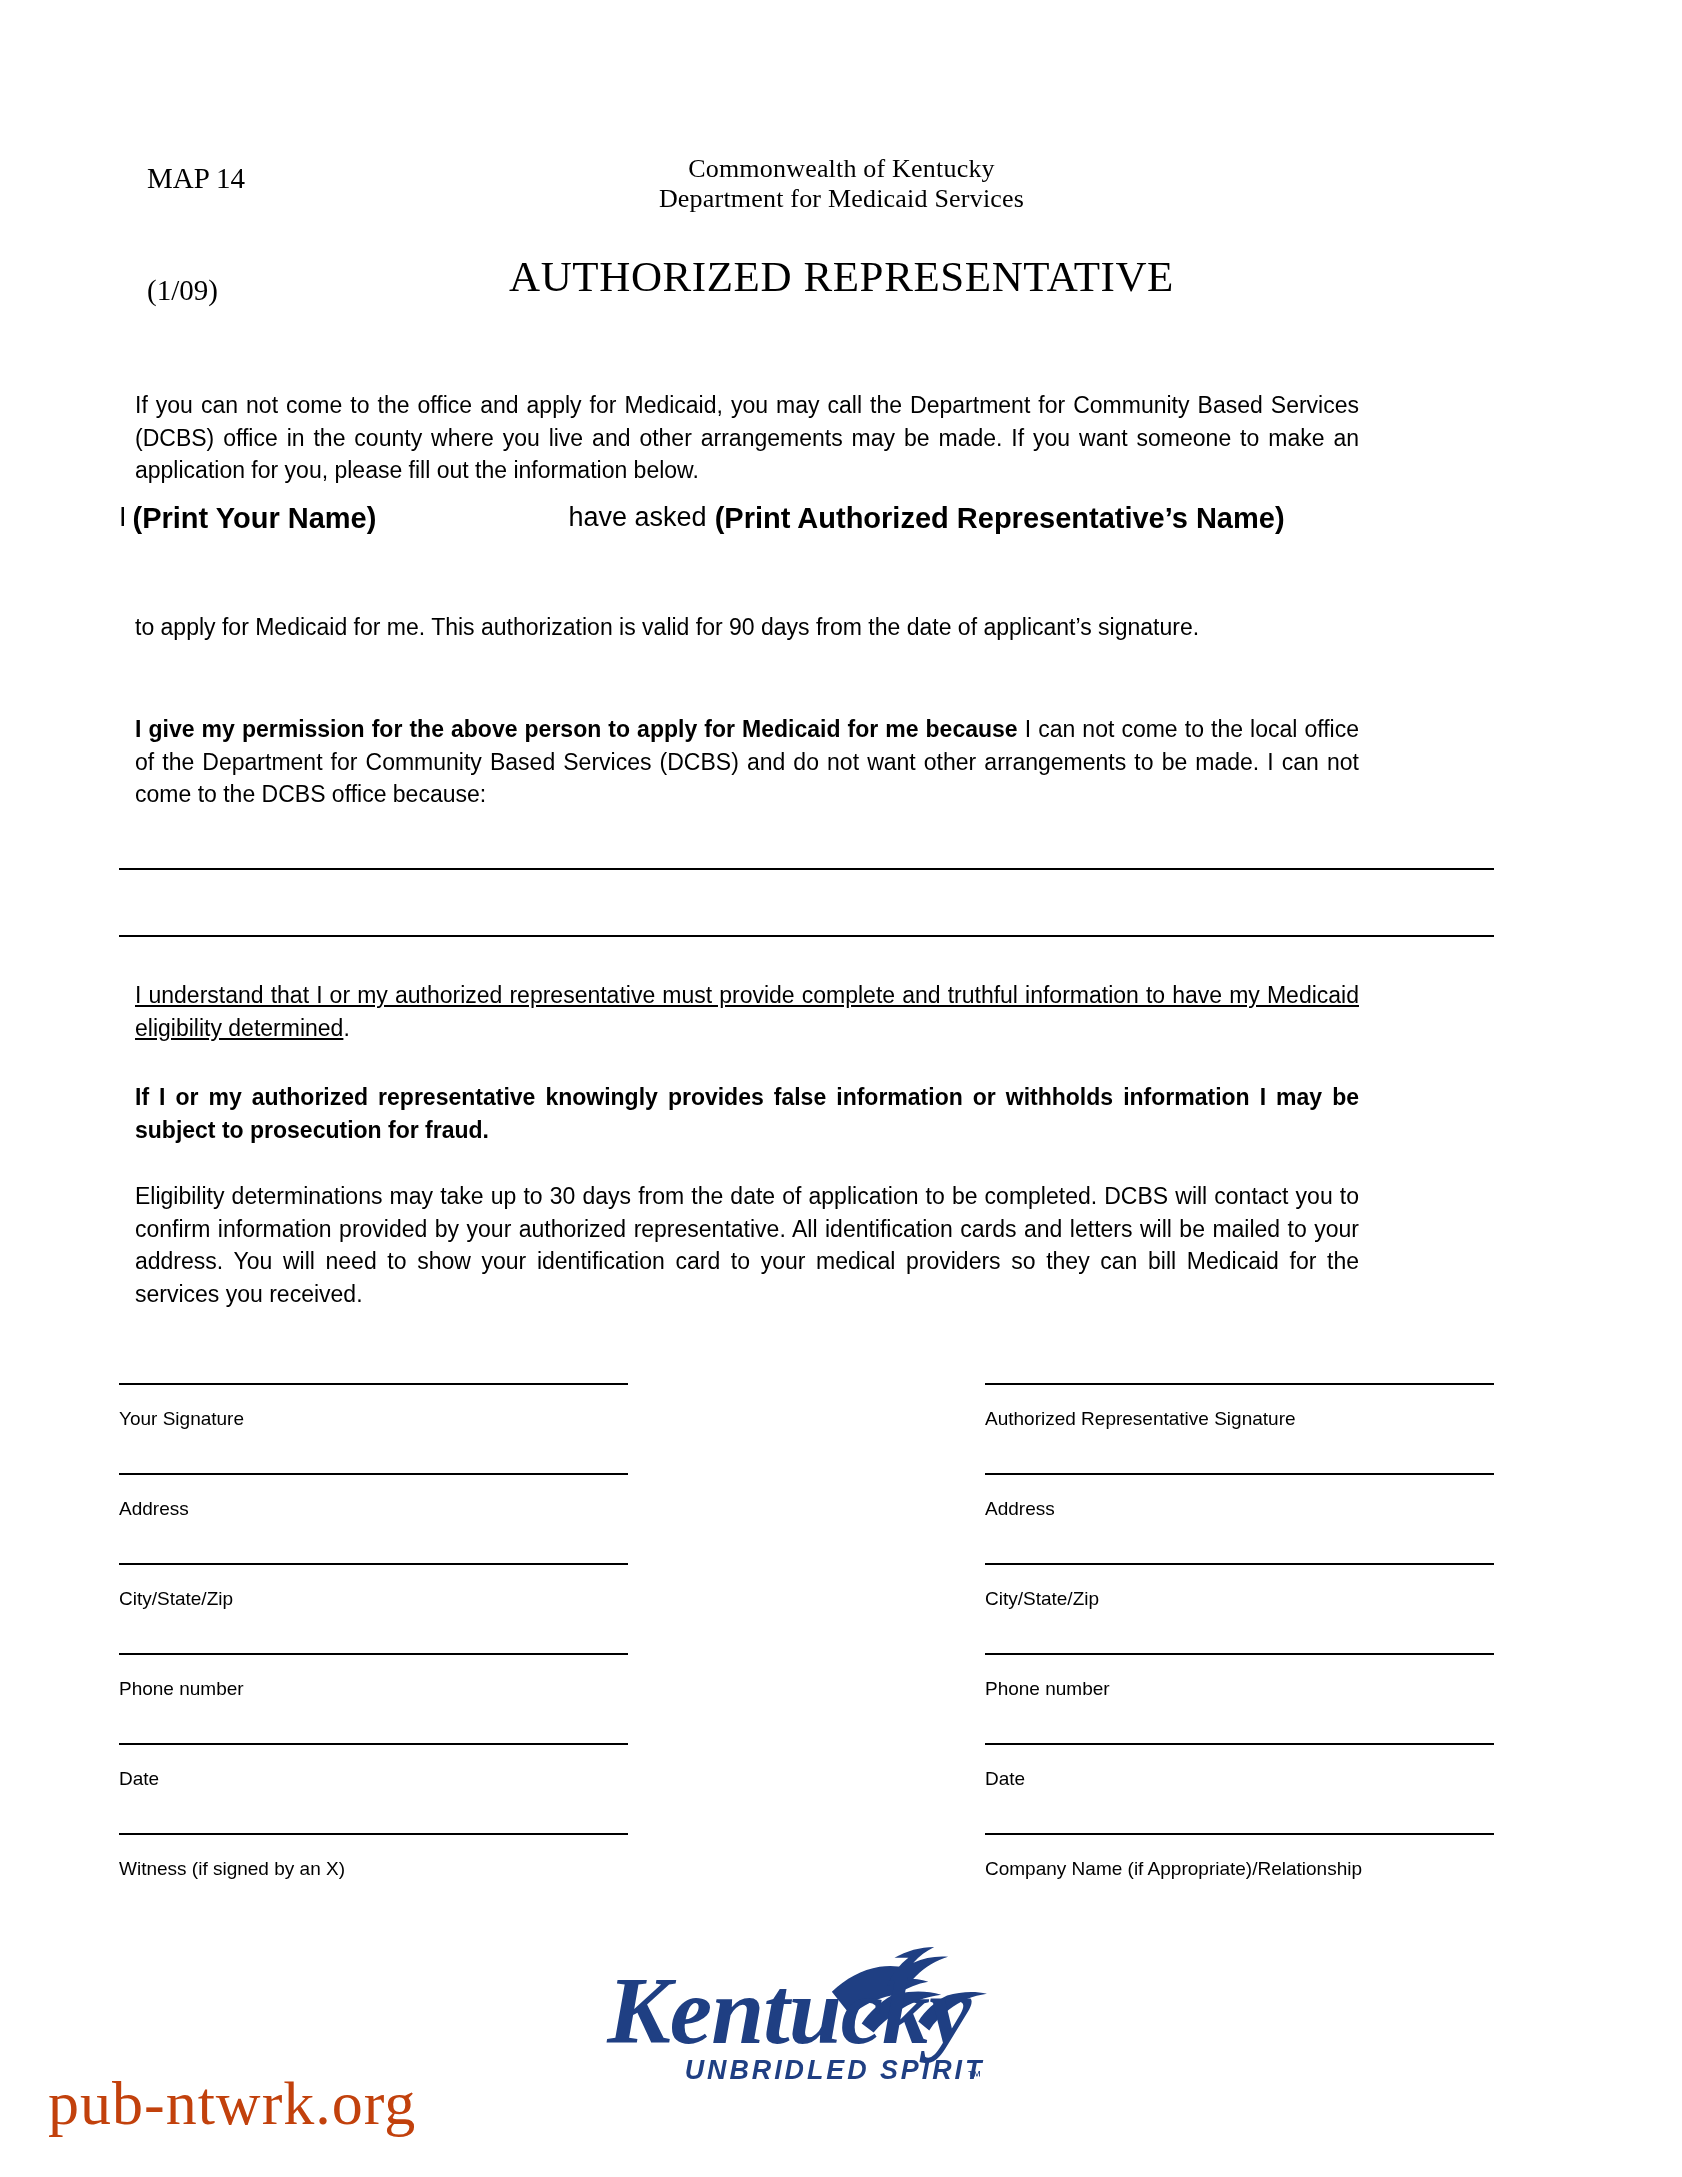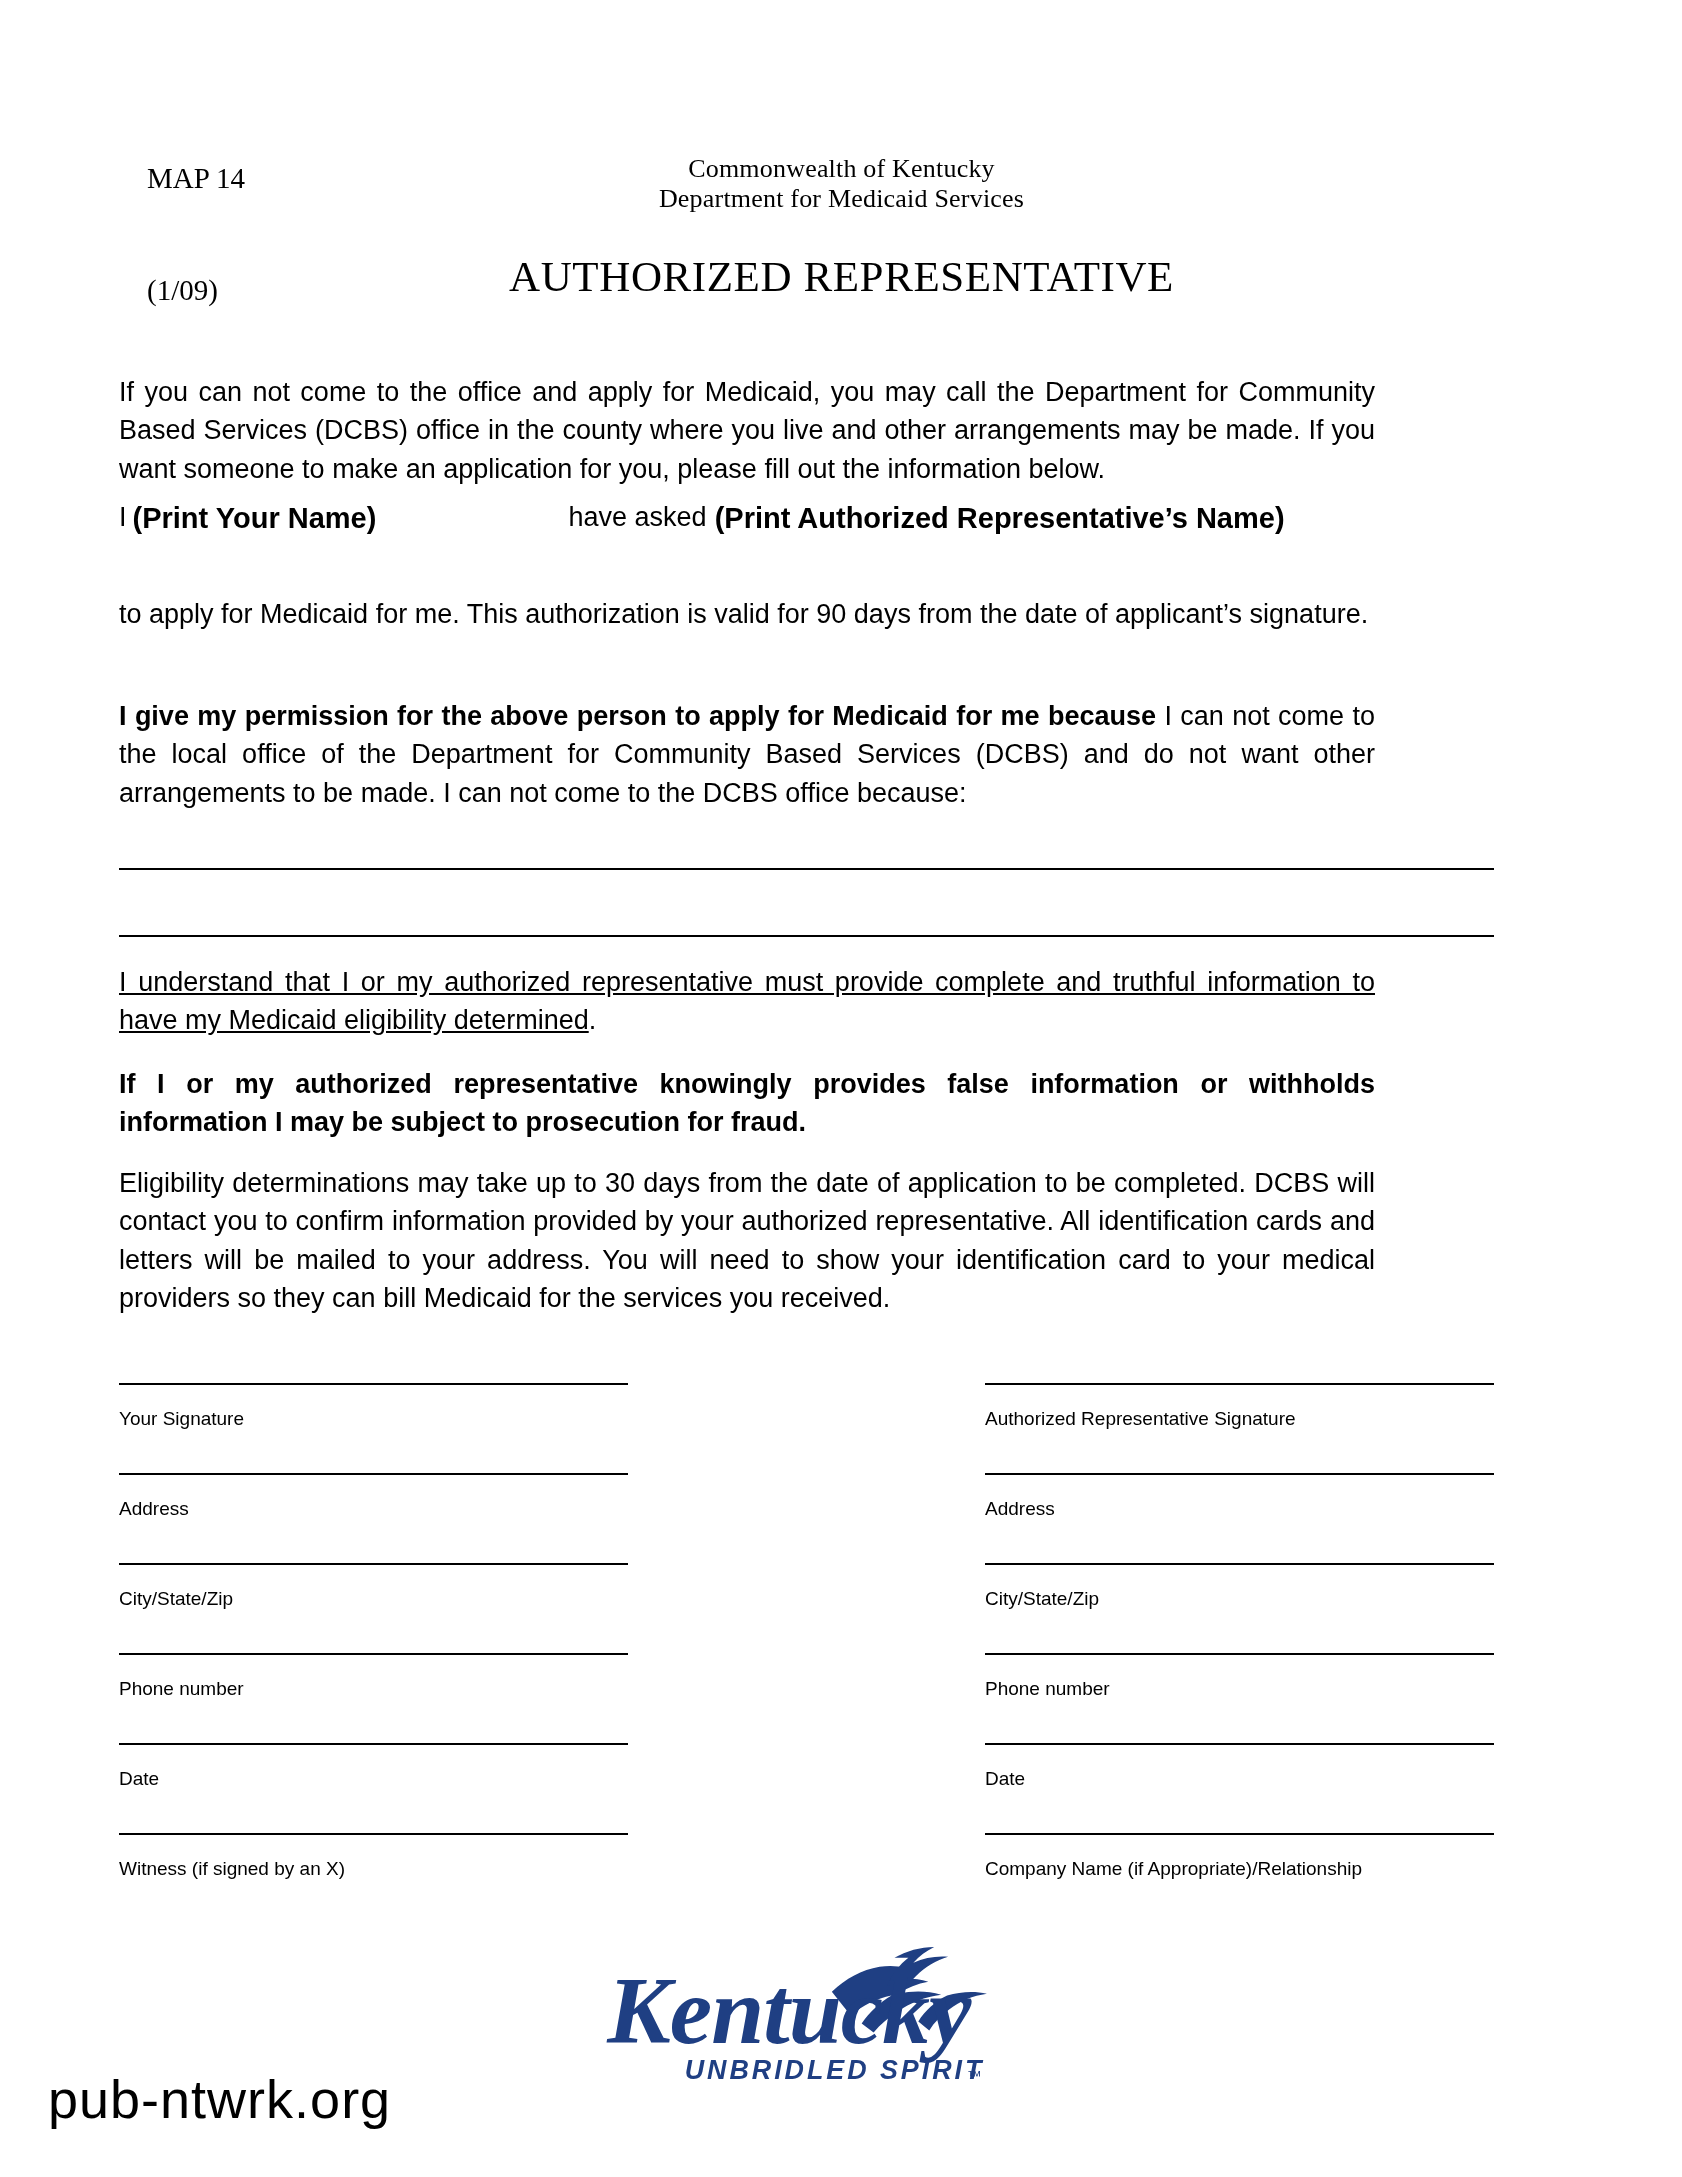--- a/index.html
+++ b/index.html
@@ -59,22 +59,22 @@
     letter-spacing: 0.6px;
   }
 
   
   .body-col {
     position: absolute;
     left: 119px;
     width: 1256px;
   }
   p.para {
-    margin: 0;
-    font-size: 27px;
+    margin: 16px;
+    font-size: 23px;
     line-height: 1.42;
     text-align: justify;
     text-justify: inter-word;
   }
   p.para.bold { font-weight: bold; }
   .b { font-weight: bold; }
   .u { text-decoration: underline; }
 
   #intro-para { position: absolute; top: 373px; }
   #validity-para { position: absolute; top: 595px; }
@@ -152,23 +152,23 @@
     width: 418px;
     height: 164px;
   }
   .logo-wrap svg { display: block; }
 
   
   .watermark {
     position: absolute;
     left: 48px;
     top: 2068px;
-    font-family: Liberation Sans, sans-serif;
-    font-size: 54px;
-    color: #000000;
+    font-family: Liberation Serif, serif;
+    font-size: 62px;
+    color: #c2410c;
     letter-spacing: 1px;
     white-space: nowrap;
   }
 </style>
 </head>
 <body>
 
 <div class="page">
 
   <div class="form-code">

